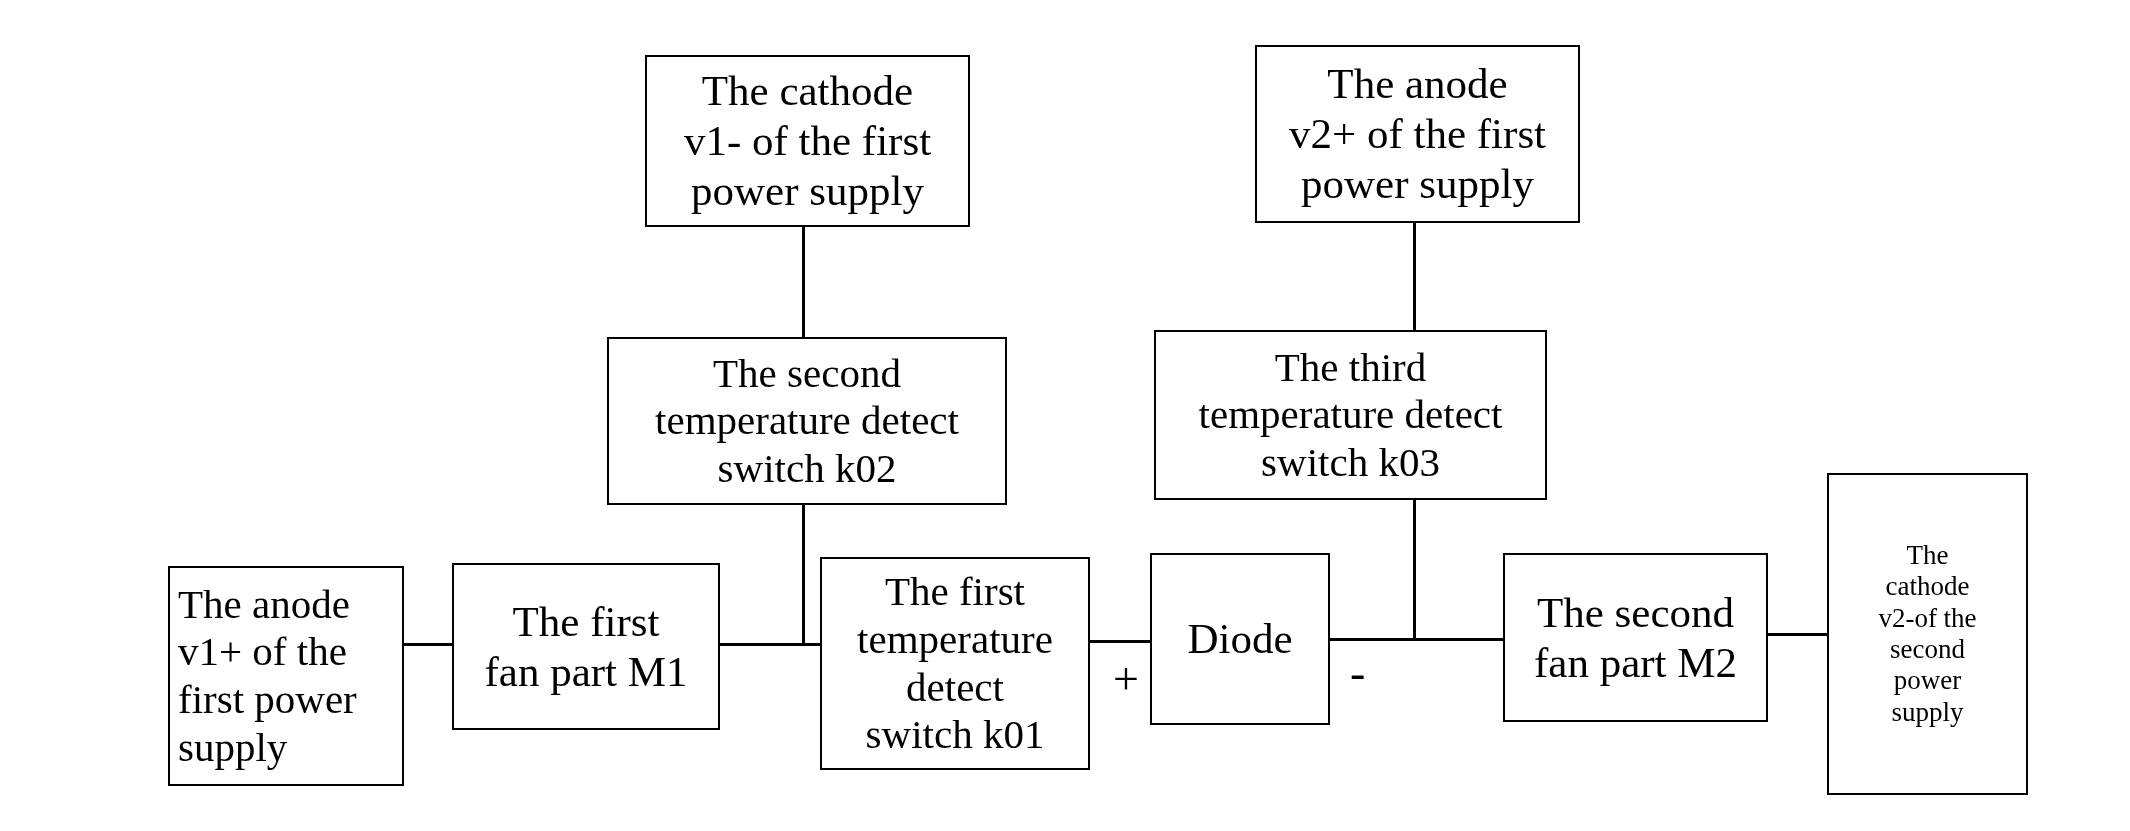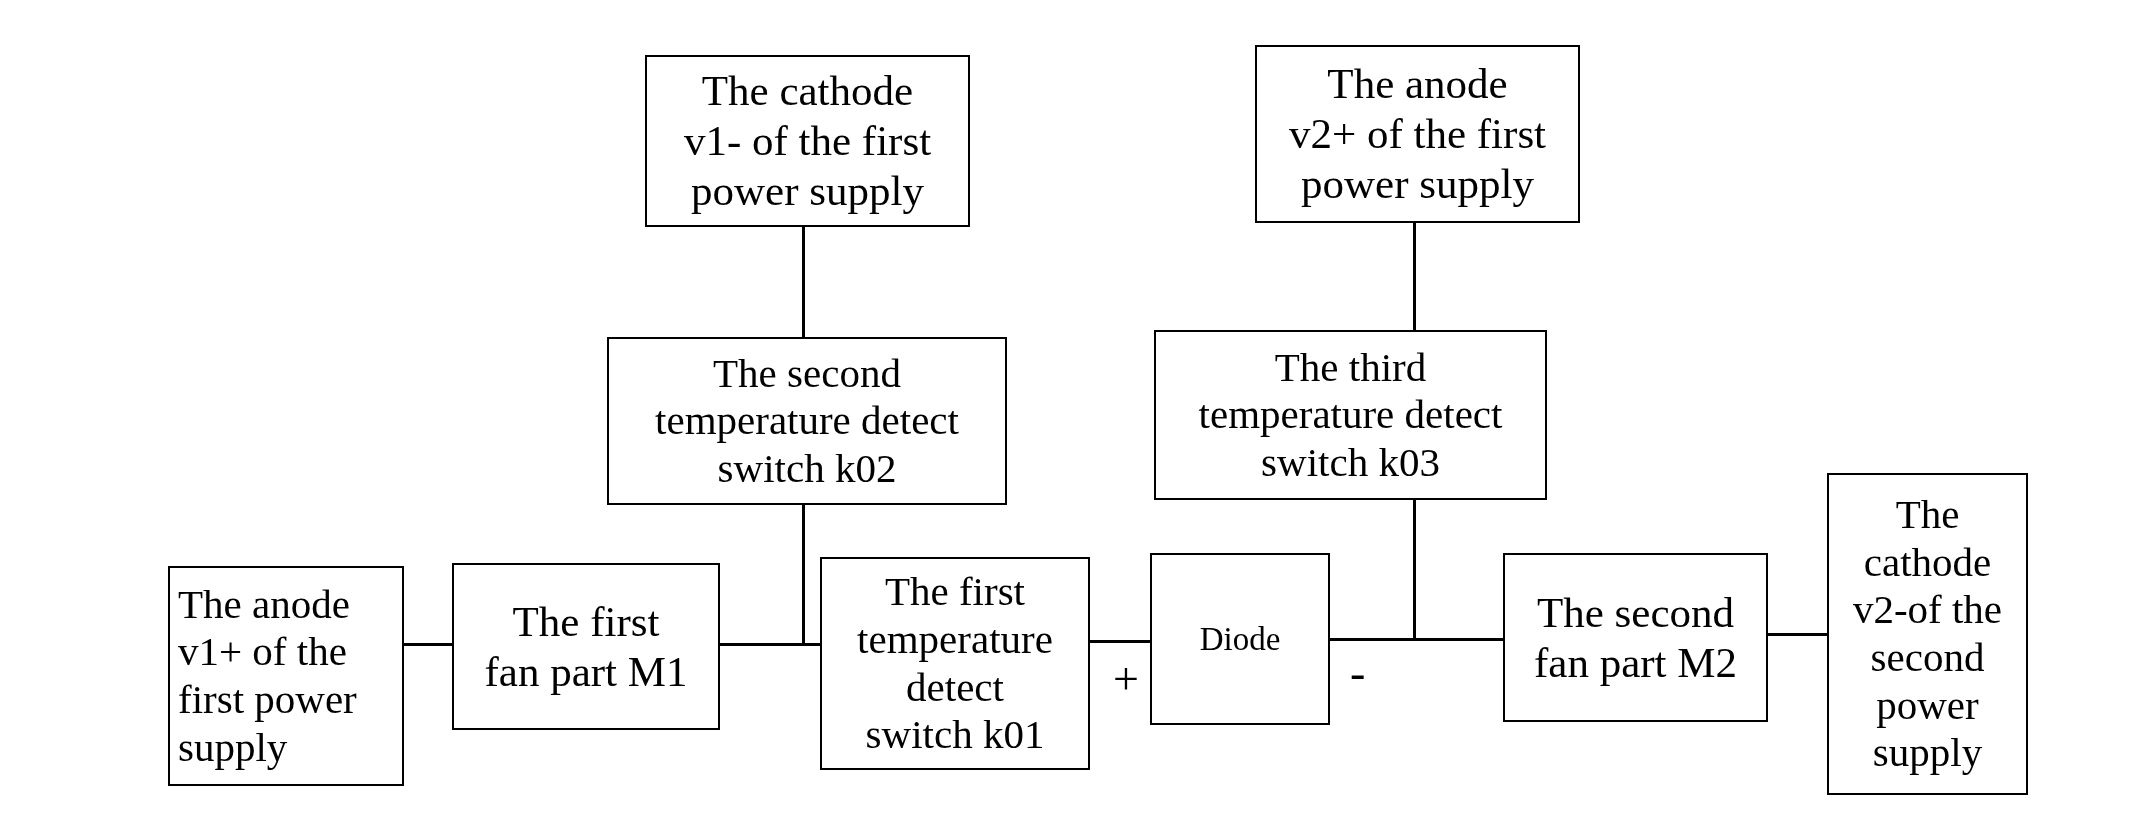--- a/index.html
+++ b/index.html
@@ -85,24 +85,24 @@
     <div class="node-box align-left" style="left: 168px; top: 566px; width: 236px; height: 220px; border-color: rgb(0, 0, 0);"><span class="node-label" style="font-size: 41px;">The anode
 v1+ of the
 first power
 supply</span></div>
     <div class="node-box" style="left: 452px; top: 563px; width: 268px; height: 167px; border-color: rgb(0, 0, 0);"><span class="node-label" style="font-size: 43px;">The first
 fan part M1</span></div>
     <div class="node-box" style="left: 820px; top: 557px; width: 270px; height: 213px; border-color: rgb(0, 0, 0);"><span class="node-label" style="font-size: 41px;">The first
 temperature
 detect
 switch k01</span></div>
-    <div class="node-box" style="left: 1150px; top: 553px; width: 180px; height: 172px; border-color: rgb(0, 0, 0);"><span class="node-label" style="font-size: 33px;">Diode</span></div>
+    <div class="node-box" style="left: 1150px; top: 553px; width: 180px; height: 172px; border-color: rgb(0, 0, 0);"><span class="node-label" style="font-size: 43px;">Diode</span></div>
     <div class="node-box" style="left: 1503px; top: 553px; width: 265px; height: 169px; border-color: rgb(0, 0, 0);"><span class="node-label" style="font-size: 43px;">The second
 fan part M2</span></div>
-    <div class="node-box" style="left: 1827px; top: 473px; width: 201px; height: 322px; border-color: rgb(0, 0, 0);"><span class="node-label" style="font-size: 41px;">The
+    <div class="node-box" style="left: 1827px; top: 473px; width: 201px; height: 322px; border-color: rgb(0, 0, 0);"><span class="node-label" style="font-size: 27px;">The
 cathode
 v2-of the
 second
 power
 supply</span></div>
     <span class="polarity" style="left: 1113px; top: 656px; font-size: 46px;">+</span>
     <span class="polarity" style="left: 1350px; top: 650px; font-size: 46px;">-</span>
   </div>
 
 </body></html>

